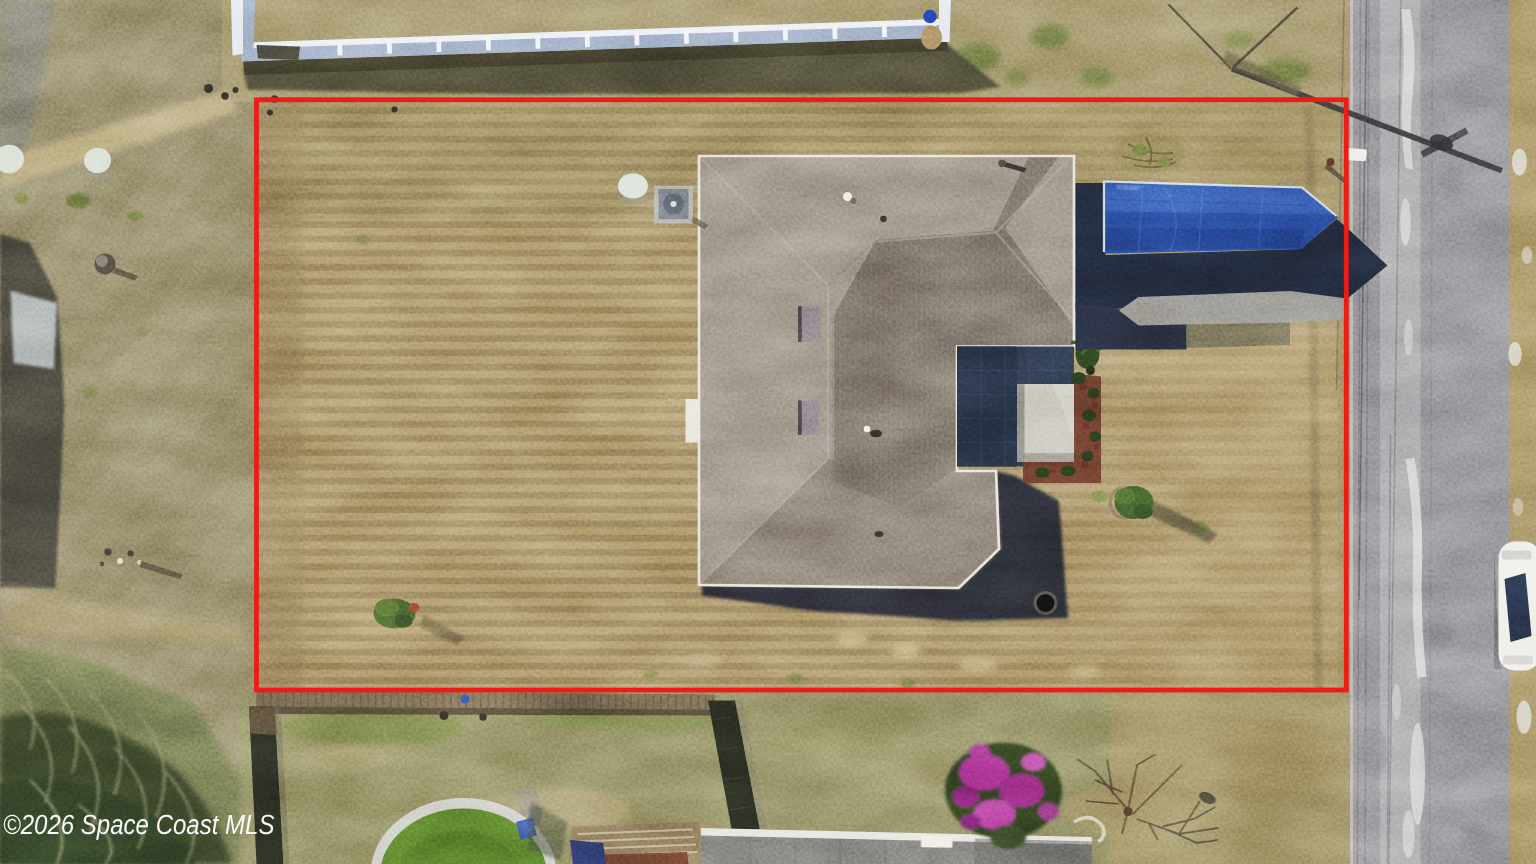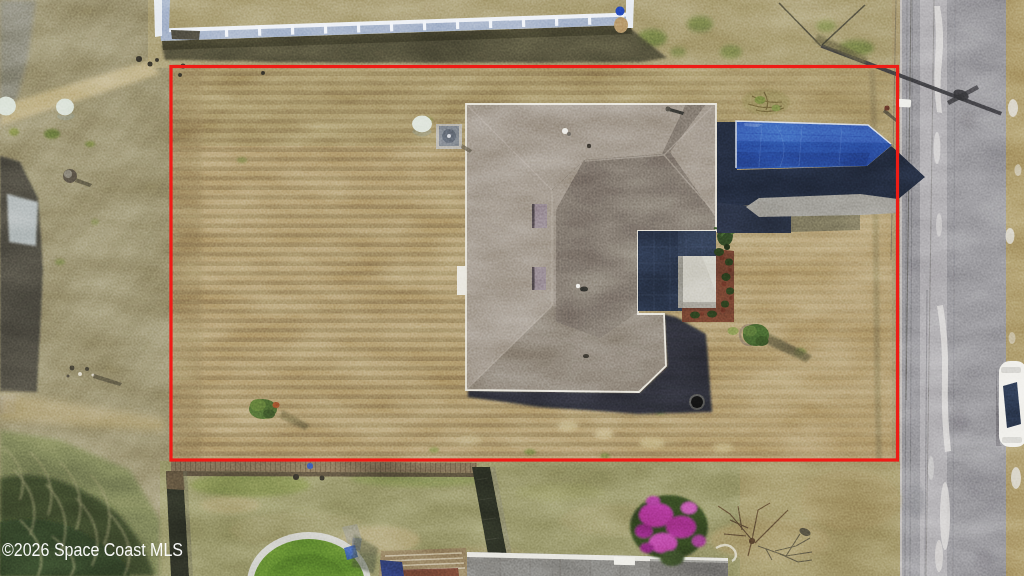--- a/index.html
+++ b/index.html
@@ -1,16 +1,16 @@
 <!DOCTYPE html>
 <html><head>
 <meta charset="utf-8">
 <style>
 html,body{margin:0;padding:0;background:#888;}
-#stage{position:relative;width:1024px;height:576px;overflow:hidden;font-family:"Liberation Sans",sans-serif;}
+#stage{position:relative;width:1024px;height:576px;overflow:hidden;font-family:"Liberation Sans",sans-serif;font-style:italic;}
 svg{display:block;}
 </style>
 </head>
 <body>
 <div id="stage">
 <svg width="1024" height="576" viewBox="0 0 1024 576" xmlns="http://www.w3.org/2000/svg">
 <defs>
 <filter id="noiseF" x="0%" y="0%" width="100%" height="100%" color-interpolation-filters="sRGB">
   <feTurbulence type="fractalNoise" baseFrequency="0.5" numOctaves="2" seed="7" stitchTiles="stitch"></feTurbulence>
   <feColorMatrix type="matrix" values="0.9 0 0 0 0.05  0.9 0 0 0 0.05  0.9 0 0 0 0.05  0 0 0 0 0.5"></feColorMatrix>

